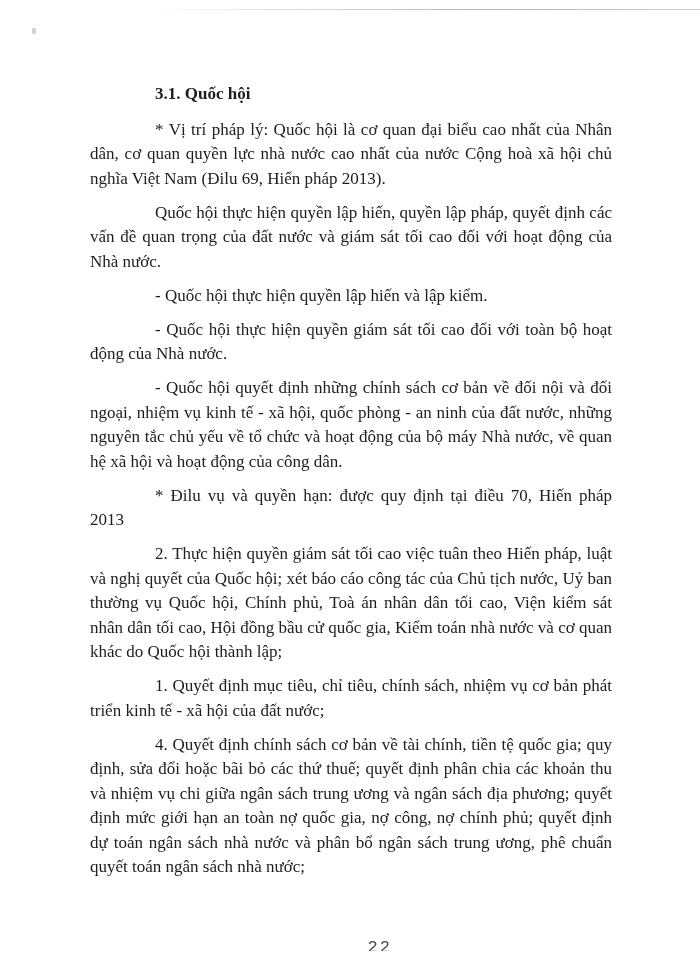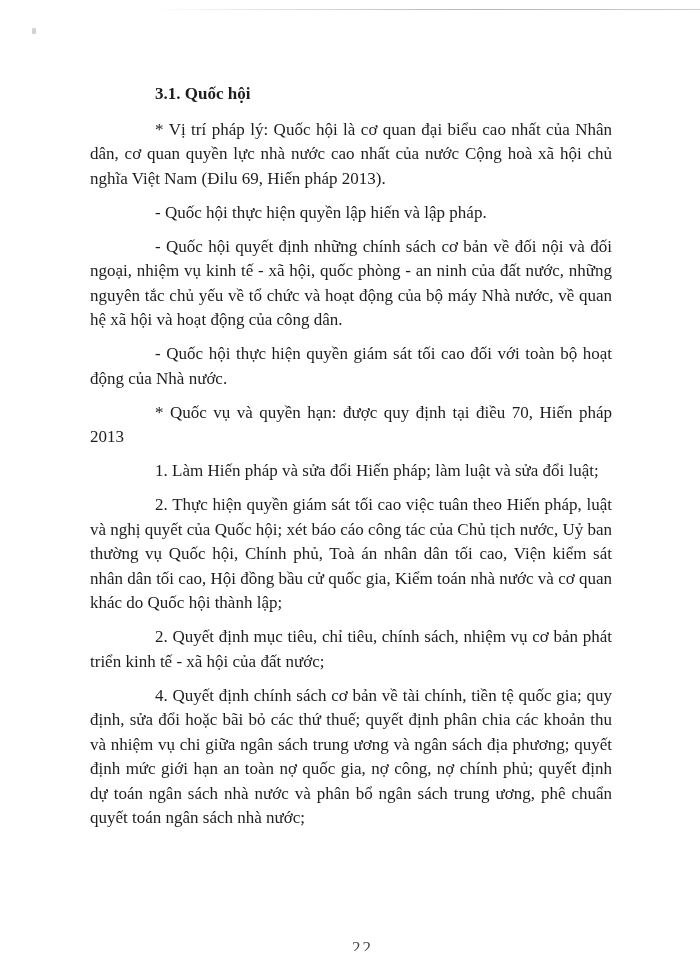--- a/index.html
+++ b/index.html
@@ -65,57 +65,58 @@
   .page-number-clip {
     position: absolute;
     top: 941px;
     left: 352px;
     width: 40px;
     height: 10px;
     overflow: hidden;
   }
   .page-number-clip span {
     display: block;
-    font-family: Liberation Serif, serif;
+    font-family: Liberation Mono, monospace;
     font-size: 17px;
     line-height: 13px;
     color: #4a4a4a;
     letter-spacing: 2px;
+    text-align: right;
   }
 </style>
 </head>
 <body>
 
 <div class="page">
 
   <div class="scan-edge-top"></div>
   <div class="scan-speck"></div>
 
   <div class="content">
 
     <p class="section-title">3.1. Quốc hội</p>
 
     <p><span class="italic">* Vị trí pháp lý:</span><span> Quốc hội là cơ quan đại biểu cao nhất của Nhân dân, cơ quan quyền lực nhà nước cao nhất của nước Cộng hoà xã hội chủ nghĩa Việt Nam (Đilu 69, Hiến pháp 2013).</span></p>
 
+    <p>Quốc hội thực hiện quyền lập hiến, quyền lập pháp, quyết định các vấn đề quan trọng của đất nước và giám sát tối cao đối với hoạt động của Nhà nước.</p>
 
 
-    <p>- Quốc hội thực hiện quyền lập hiến và lập pháp.</p>
+    <p>- Quốc hội thực hiện quyền lập hiến và lập kiểm.</p>
+
+    <p>- Quốc hội thực hiện quyền giám sát tối cao đối với toàn bộ hoạt động của Nhà nước.</p>
 
     <p>- Quốc hội quyết định những chính sách cơ bản về đối nội và đối ngoại, nhiệm vụ kinh tế - xã hội, quốc phòng - an ninh của đất nước, những nguyên tắc chủ yếu về tổ chức và hoạt động của bộ máy Nhà nước, về quan hệ xã hội và hoạt động của công dân.</p>
 
-    <p>- Quốc hội thực hiện quyền giám sát tối cao đối với toàn bộ hoạt động của Nhà nước.</p>
-
-    <p><span class="italic">* Quốc vụ và quyền hạn:</span><span> được quy định tại điều 70, Hiến pháp 2013</span></p>
+    <p><span class="italic">* Đilu vụ và quyền hạn:</span><span> được quy định tại điều 70, Hiến pháp 2013</span></p>
 
 
-    <p>1. Làm Hiến pháp và sửa đổi Hiến pháp; làm luật và sửa đổi luật;</p>
 
     <p>2. Thực hiện quyền giám sát tối cao việc tuân theo Hiến pháp, luật và nghị quyết của Quốc hội; xét báo cáo công tác của Chủ tịch nước, Uỷ ban thường vụ Quốc hội, Chính phủ, Toà án nhân dân tối cao, Viện kiểm sát nhân dân tối cao, Hội đồng bầu cử quốc gia, Kiểm toán nhà nước và cơ quan khác do Quốc hội thành lập;</p>
 
-    <p>2. Quyết định mục tiêu, chỉ tiêu, chính sách, nhiệm vụ cơ bản phát triển kinh tế - xã hội của đất nước;</p>
+    <p>1. Quyết định mục tiêu, chỉ tiêu, chính sách, nhiệm vụ cơ bản phát triển kinh tế - xã hội của đất nước;</p>
 
     <p>4. Quyết định chính sách cơ bản về tài chính, tiền tệ quốc gia; quy định, sửa đổi hoặc bãi bỏ các thứ thuế; quyết định phân chia các khoản thu và nhiệm vụ chi giữa ngân sách trung ương và ngân sách địa phương; quyết định mức giới hạn an toàn nợ quốc gia, nợ công, nợ chính phủ; quyết định dự toán ngân sách nhà nước và phân bổ ngân sách trung ương, phê chuẩn quyết toán ngân sách nhà nước;</p>
 
   </div>
 
   <div class="page-number-clip">
     <span>22</span>
   </div>
 
 </div>

